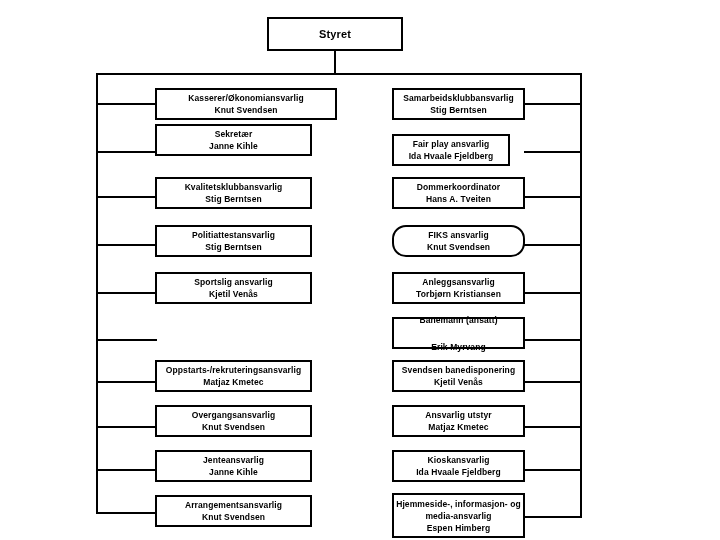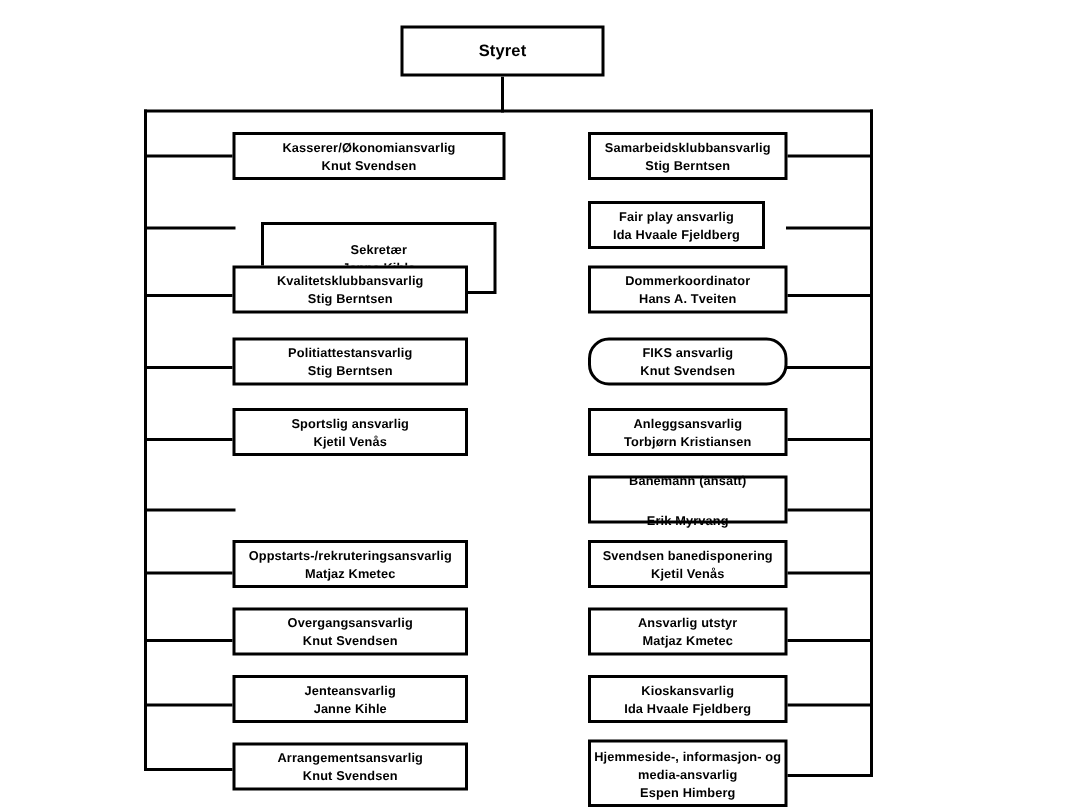--- a/index.html
+++ b/index.html
@@ -86,21 +86,21 @@
   <div class="connector h-line" style="left:524px; top:339px; width:58px;"></div>
   <div class="connector h-line" style="left:524px; top:381px; width:58px;"></div>
   <div class="connector h-line" style="left:524px; top:426px; width:58px;"></div>
   <div class="connector h-line" style="left:524px; top:469px; width:58px;"></div>
   <div class="connector h-line" style="left:524px; top:516px; width:58px;"></div>
 
   <div class="node" style="left:155px; top:88px; width:182px; height:32px;">
     <span class="role">Kasserer/Økonomiansvarlig</span>
     <span class="person">Knut Svendsen</span>
   </div>
-  <div class="node" style="left:155px; top:148px; width:157px; height:48px;margin-left:19px;">
+  <div class="node" style="left:155px; top:124px; width:157px; height:32px;">
     <span class="role">Sekretær</span>
     <span class="person">Janne Kihle</span>
   </div>
   <div class="node" style="left:155px; top:177px; width:157px; height:32px;">
     <span class="role">Kvalitetsklubbansvarlig</span>
     <span class="person">Stig Berntsen</span>
   </div>
   <div class="node" style="left:155px; top:225px; width:157px; height:32px;">
     <span class="role">Politiattestansvarlig</span>
     <span class="person">Stig Berntsen</span>

